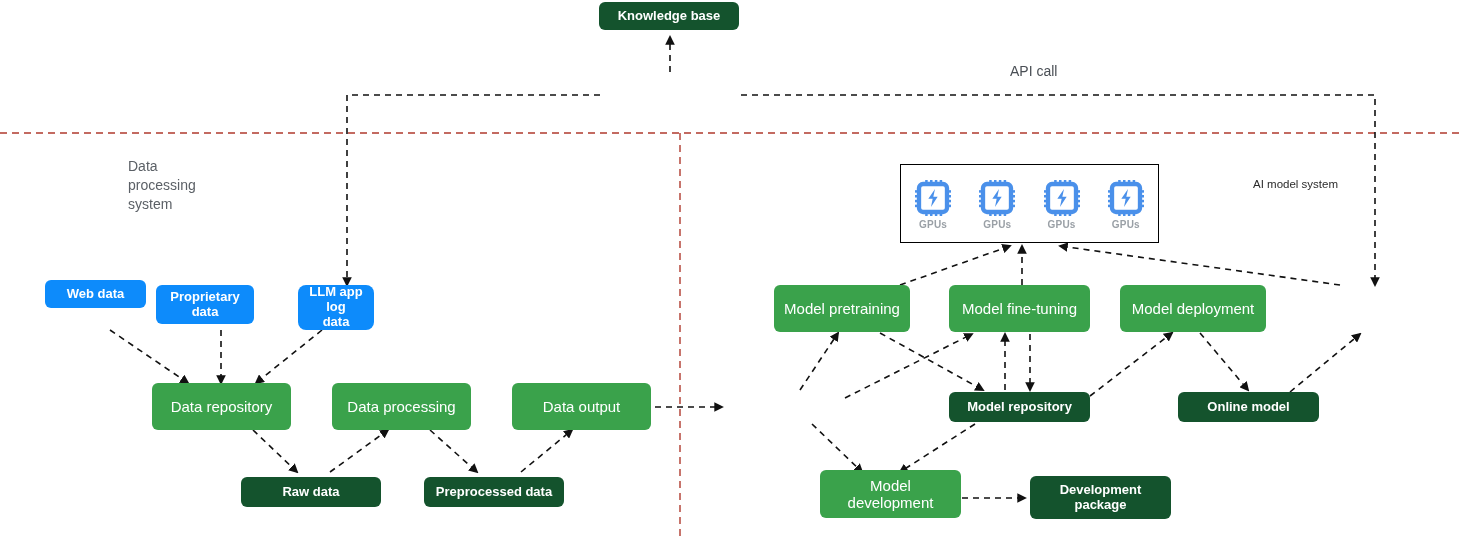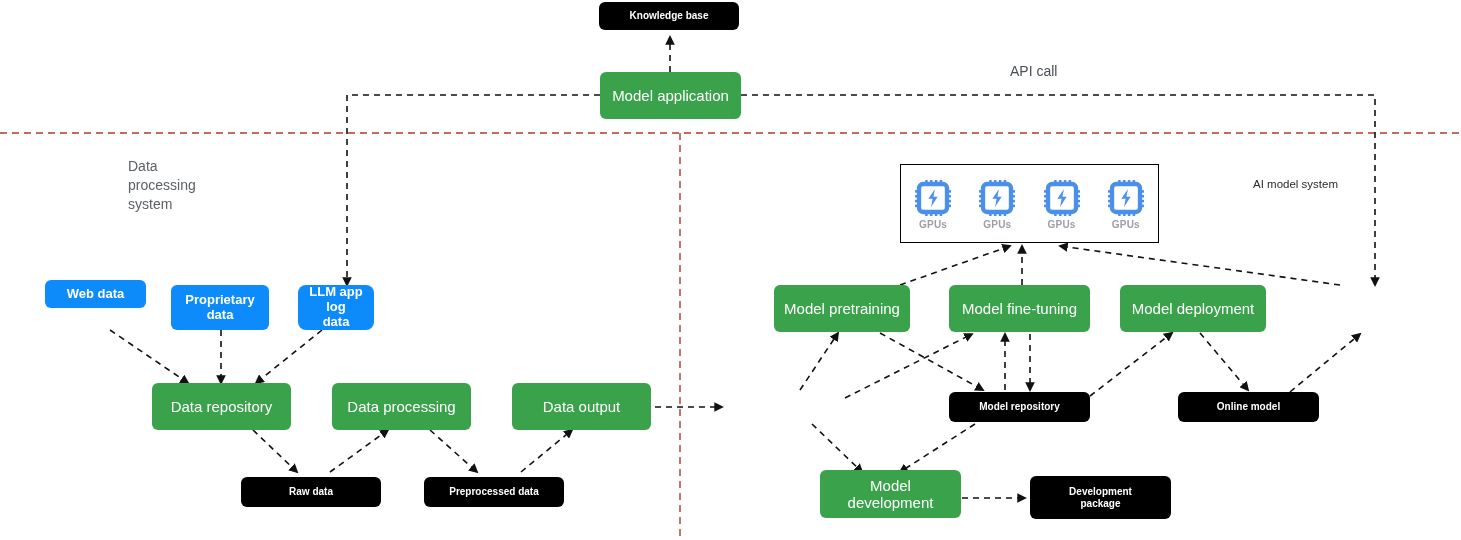--- a/index.html
+++ b/index.html
@@ -41,22 +41,22 @@
     background: #3aa24b;
     font-size: 15px;
     font-weight: 400;
   }
   .node.blue {
     background: #0d8bfb;
     font-size: 13px;
     font-weight: bold;
   }
   .node.gray {
-    background: #000000;
-    font-size: 10px;
+    background: #14532d;
+    font-size: 13px;
     font-weight: bold;
   }
   .zone-label {
     position: absolute;
     color: #5b6066;
     font-size: 14px;
     line-height: 1.35;
     z-index: 2;
     white-space: pre-line;
   }
@@ -281,25 +281,24 @@
           <rect x="3.6" y="3.6" width="16.8" height="16.8" rx="2.4" fill="none" stroke="#4a90ea" stroke-width="2.6"></rect>
           <path d="M 13.2 6.6 L 9.2 12.4 L 11.8 12.4 L 10.8 17.4 L 14.8 11.3 L 12.2 11.3 Z" fill="#4a90ea"></path>
         </svg>
       </span>
       <span class="gpu-label">GPUs</span>
     </div>
   </div>
 
   <div class="node gray" style="left:599px; top:2px; width:140px; height:28px;">Knowledge base</div>
 
-  <div class="node green" style="left:600px; top:72px; width:141px; height:47px;">Model application</div>
 
   <div class="node blue" style="left:45px; top:280px; width:101px; height:28px;">Web data</div>
 
-  <div class="node blue" style="left:171px; top:285px; width:98px; height:45px; white-space:pre-line;">Proprietary
+  <div class="node blue" style="left:156px; top:285px; width:98px; height:39px; white-space:pre-line;">Proprietary
 data</div>
 
   <div class="node blue" style="left:298px; top:285px; width:76px; height:45px; white-space:pre-line;border-radius:8px;">LLM app log
 data</div>
 
   <div class="node green" style="left:152px; top:383px; width:139px; height:47px;">Data repository</div>
 
   <div class="node green" style="left:332px; top:383px; width:139px; height:47px;">Data processing</div>
 
   <div class="node green" style="left:512px; top:383px; width:139px; height:47px;">Data output</div>

